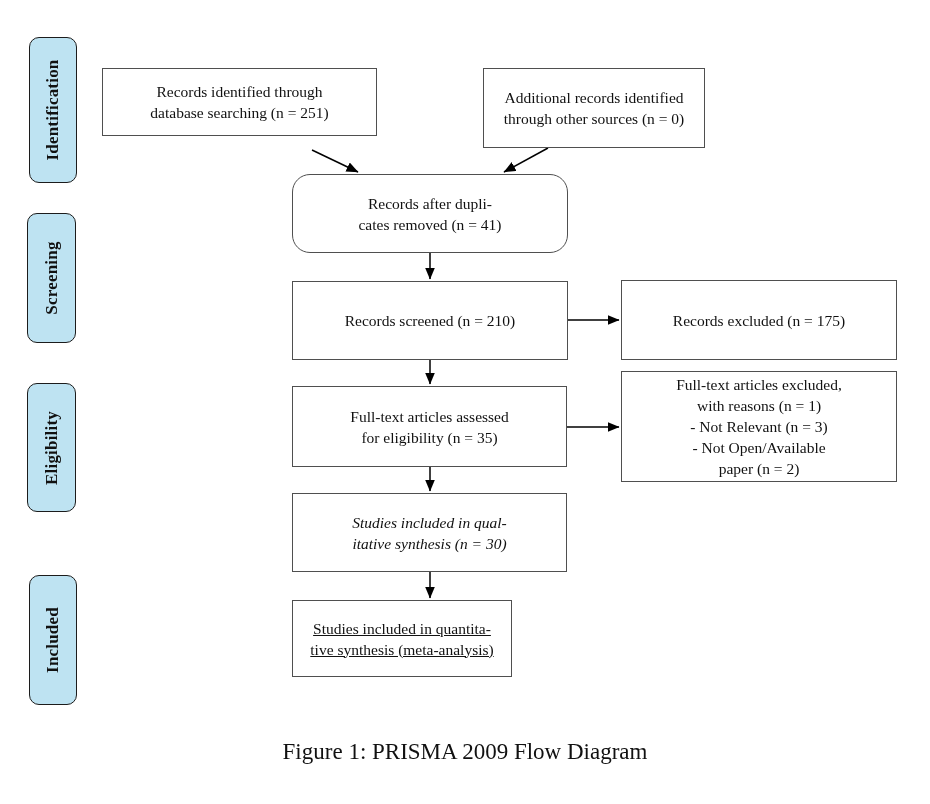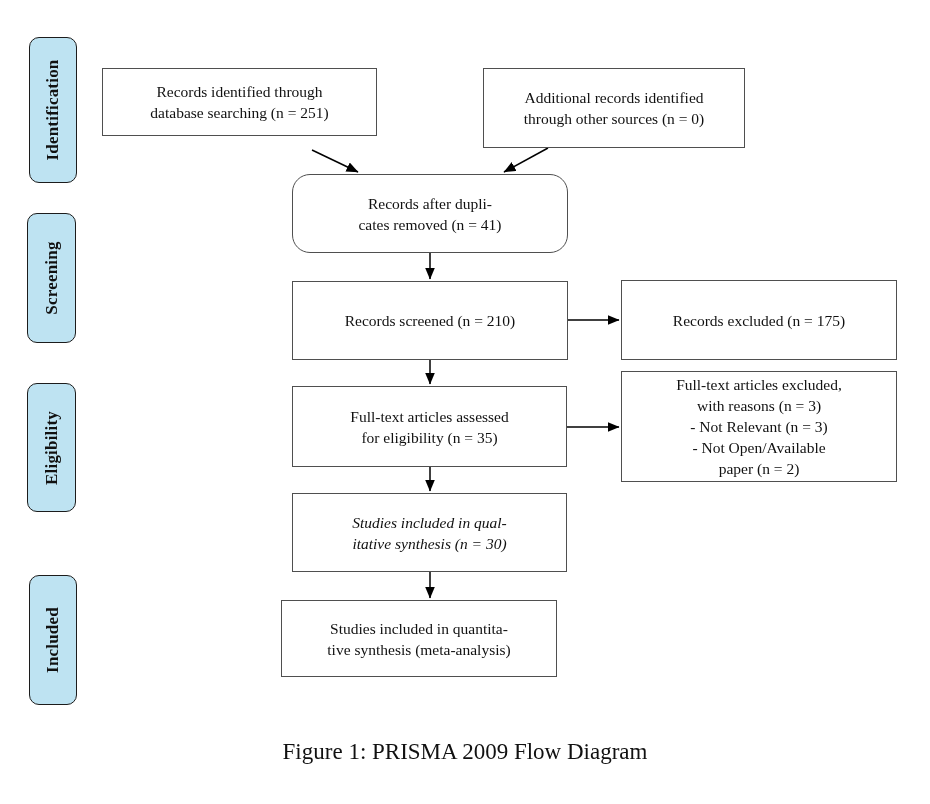--- a/index.html
+++ b/index.html
@@ -84,21 +84,21 @@
   </div>
   <div class="stage" style="left:29px; top:575px; width:48px; height:130px;">
     <span>Included</span>
   </div>
 
   <div class="flow-box" style="left:102px; top:68px; width:275px; height:68px;">
     <span>Records identified through</span>
     <span>database searching (n = 251)</span>
   </div>
 
-  <div class="flow-box" style="left:483px; top:68px; width:262px; height:80px;">
+  <div class="flow-box" style="left:483px; top:68px; width:222px; height:80px;">
     <span>Additional records identified</span>
     <span>through other sources (n = 0)</span>
   </div>
 
   <div class="flow-box" style="left:292px; top:174px; width:276px; height:79px;border-radius:18px;">
     <span>Records after dupli-</span>
     <span>cates removed (n = 41)</span>
   </div>
 
   <div class="flow-box" style="left:292px; top:281px; width:276px; height:79px;">
@@ -109,31 +109,31 @@
     <span>Records excluded (n = 175)</span>
   </div>
 
   <div class="flow-box" style="left:292px; top:386px; width:275px; height:81px;">
     <span>Full-text articles assessed</span>
     <span>for eligibility (n = 35)</span>
   </div>
 
   <div class="flow-box" style="left:621px; top:371px; width:276px; height:111px;">
     <span>Full-text articles excluded,</span>
-    <span>with reasons (n = 3)</span>
+    <span>with reasons (n = 1)</span>
     <span>- Not Relevant (n = 3)</span>
     <span>- Not Open/Available</span>
     <span>paper (n = 2)</span>
   </div>
 
   <div class="flow-box" style="left:292px; top:493px; width:275px; height:79px;font-style:italic;">
     <span>Studies included in qual-</span>
     <span>itative synthesis (n = 30)</span>
   </div>
 
-  <div class="flow-box" style="left:281px; top:600px; width:276px; height:77px;">
+  <div class="flow-box" style="left:292px; top:600px; width:220px; height:77px;text-decoration:underline;">
     <span>Studies included in quantita-</span>
     <span>tive synthesis (meta-analysis)</span>
   </div>
 
   <div class="caption">Figure 1: PRISMA 2009 Flow Diagram</div>
 
 </div>
 
 </body></html>

